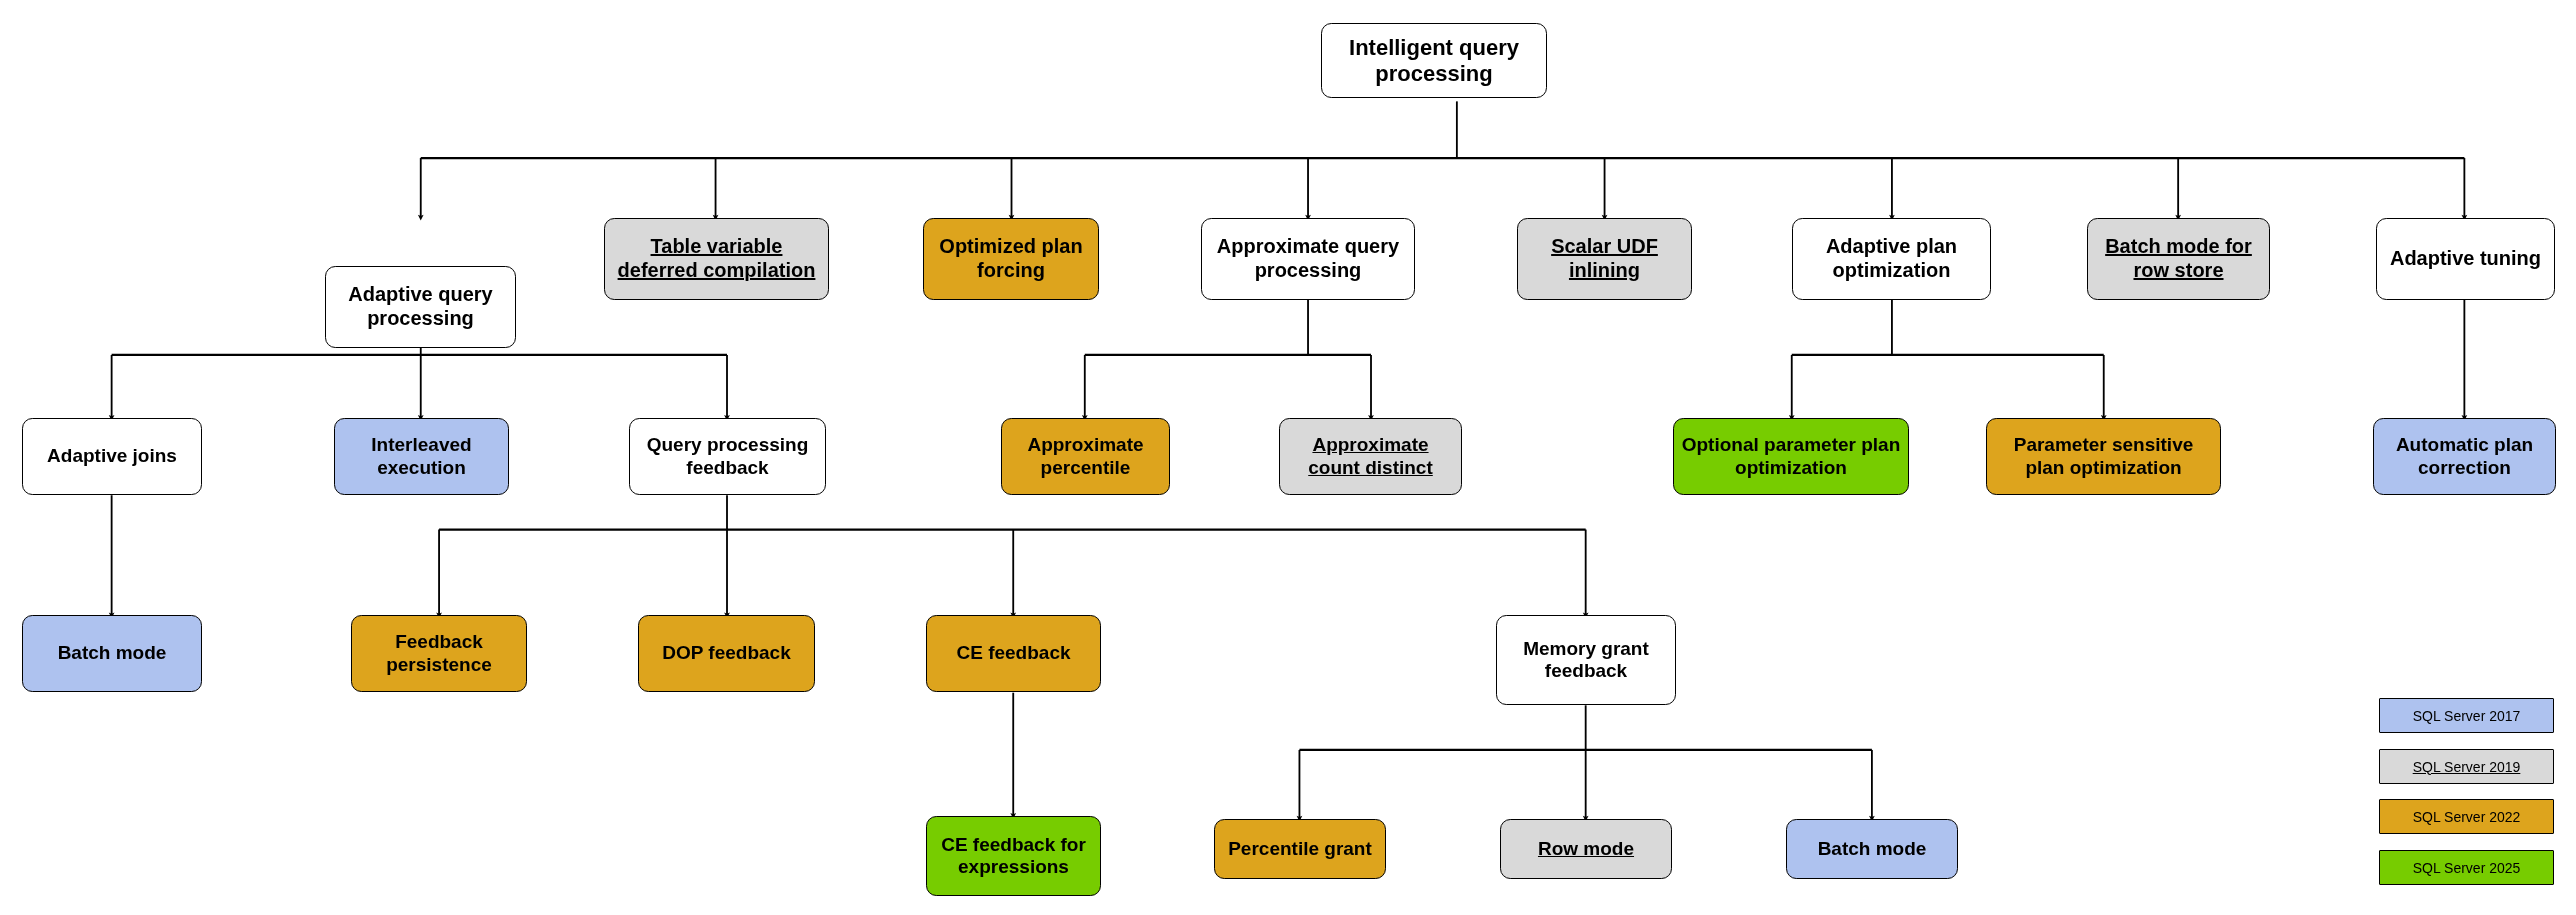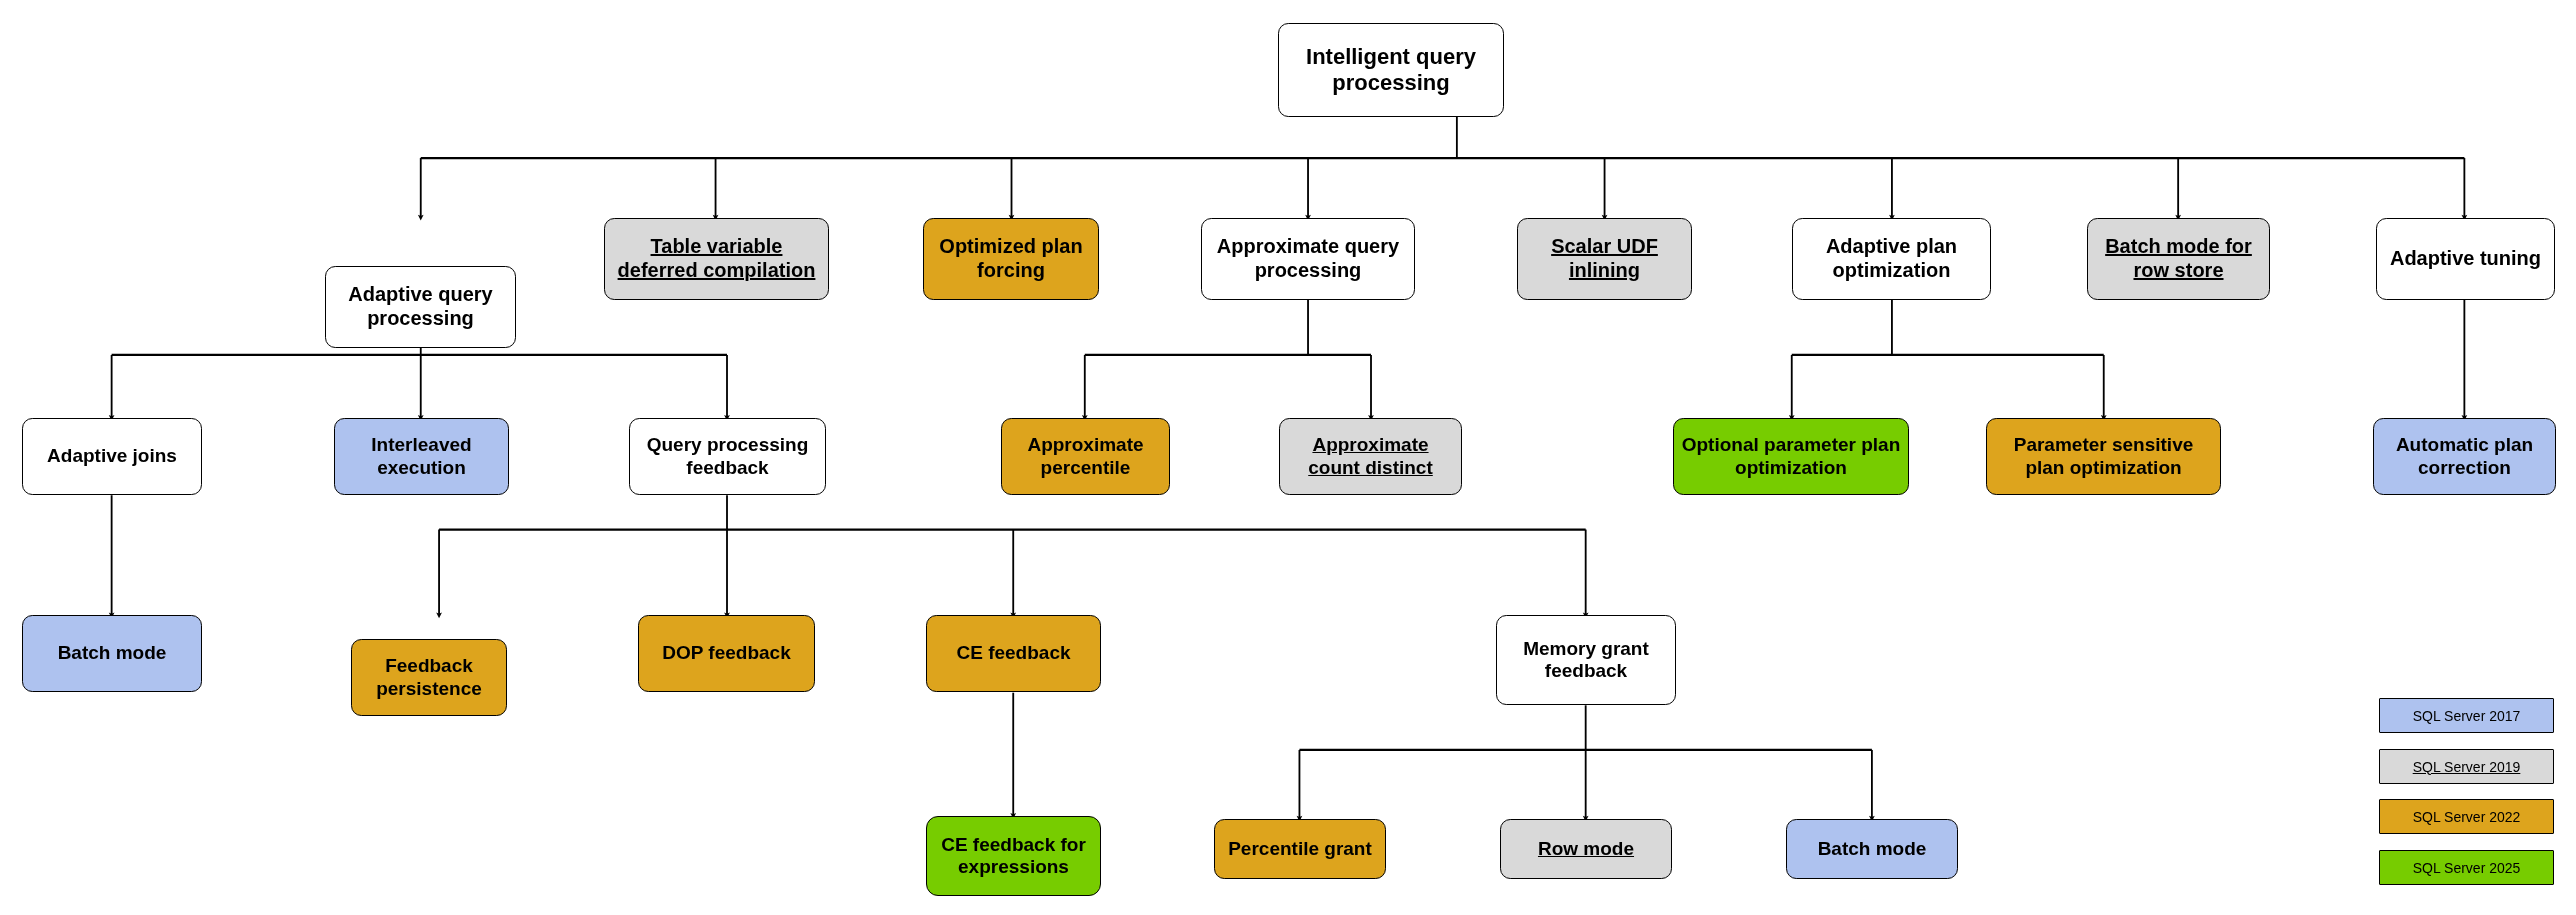--- a/index.html
+++ b/index.html
@@ -98,21 +98,21 @@
       <path d="M1770,1210 L1770,1425" marker-end="url(#ah)"></path>
 
       <path d="M2770,1232 L2770,1310"></path>
       <path d="M2270,1310 L3270,1310" stroke-width="4"></path>
       <path d="M2270,1310 L2270,1430" marker-end="url(#ah)"></path>
       <path d="M2770,1310 L2770,1430" marker-end="url(#ah)"></path>
       <path d="M3270,1310 L3270,1430" marker-end="url(#ah)"></path>
     </g>
   </svg>
 
-  <div class="node n-white root" style="left:1278px;top:23px;width:226px;height:94px;">
+  <div class="node n-white root" style="left:1321px;top:23px;width:226px;height:75px;">
     <span>Intelligent query processing</span>
   </div>
 
   <div class="node n-white lvl2" style="left:325px;top:218px;width:191px;height:82px;margin-top:48px;">
     <span>Adaptive query processing</span>
   </div>
   <div class="node n-gray lvl2" style="left:604px;top:218px;width:225px;height:82px;">
     <span>Table variable deferred compilation</span>
   </div>
   <div class="node n-orange lvl2" style="left:923px;top:218px;width:176px;height:82px;">
@@ -155,34 +155,34 @@
   <div class="node n-orange lvl3" style="left:1986px;top:418px;width:235px;height:77px;">
     <span>Parameter sensitive plan optimization</span>
   </div>
   <div class="node n-blue lvl3" style="left:2373px;top:418px;width:183px;height:77px;">
     <span>Automatic plan correction</span>
   </div>
 
   <div class="node n-blue lvl4" style="left:22px;top:615px;width:180px;height:77px;">
     <span>Batch mode</span>
   </div>
-  <div class="node n-orange lvl4" style="left:351px;top:615px;width:156px;height:77px;margin-top:24px;">
+  <div class="node n-orange lvl4" style="left:351px;top:615px;width:176px;height:77px;">
     <span>Feedback persistence</span>
   </div>
   <div class="node n-orange lvl4" style="left:926px;top:615px;width:175px;height:77px;">
     <span>CE feedback</span>
   </div>
   <div class="node n-orange lvl4" style="left:638px;top:615px;width:177px;height:77px;">
     <span>DOP feedback</span>
   </div>
   <div class="node n-white lvl4" style="left:1496px;top:615px;width:180px;height:90px;">
     <span>Memory grant feedback</span>
   </div>
 
-  <div class="node n-green lvl5" style="left:926px;top:816px;width:175px;height:80px;border-radius:12px;">
+  <div class="node n-green lvl5" style="left:926px;top:816px;width:175px;height:80px;">
     <span>CE feedback for expressions</span>
   </div>
   <div class="node n-orange lvl5" style="left:1214px;top:819px;width:172px;height:60px;">
     <span>Percentile grant</span>
   </div>
   <div class="node n-gray lvl5" style="left:1500px;top:819px;width:172px;height:60px;">
     <span>Row mode</span>
   </div>
   <div class="node n-blue lvl5" style="left:1786px;top:819px;width:172px;height:60px;">
     <span>Batch mode</span>

